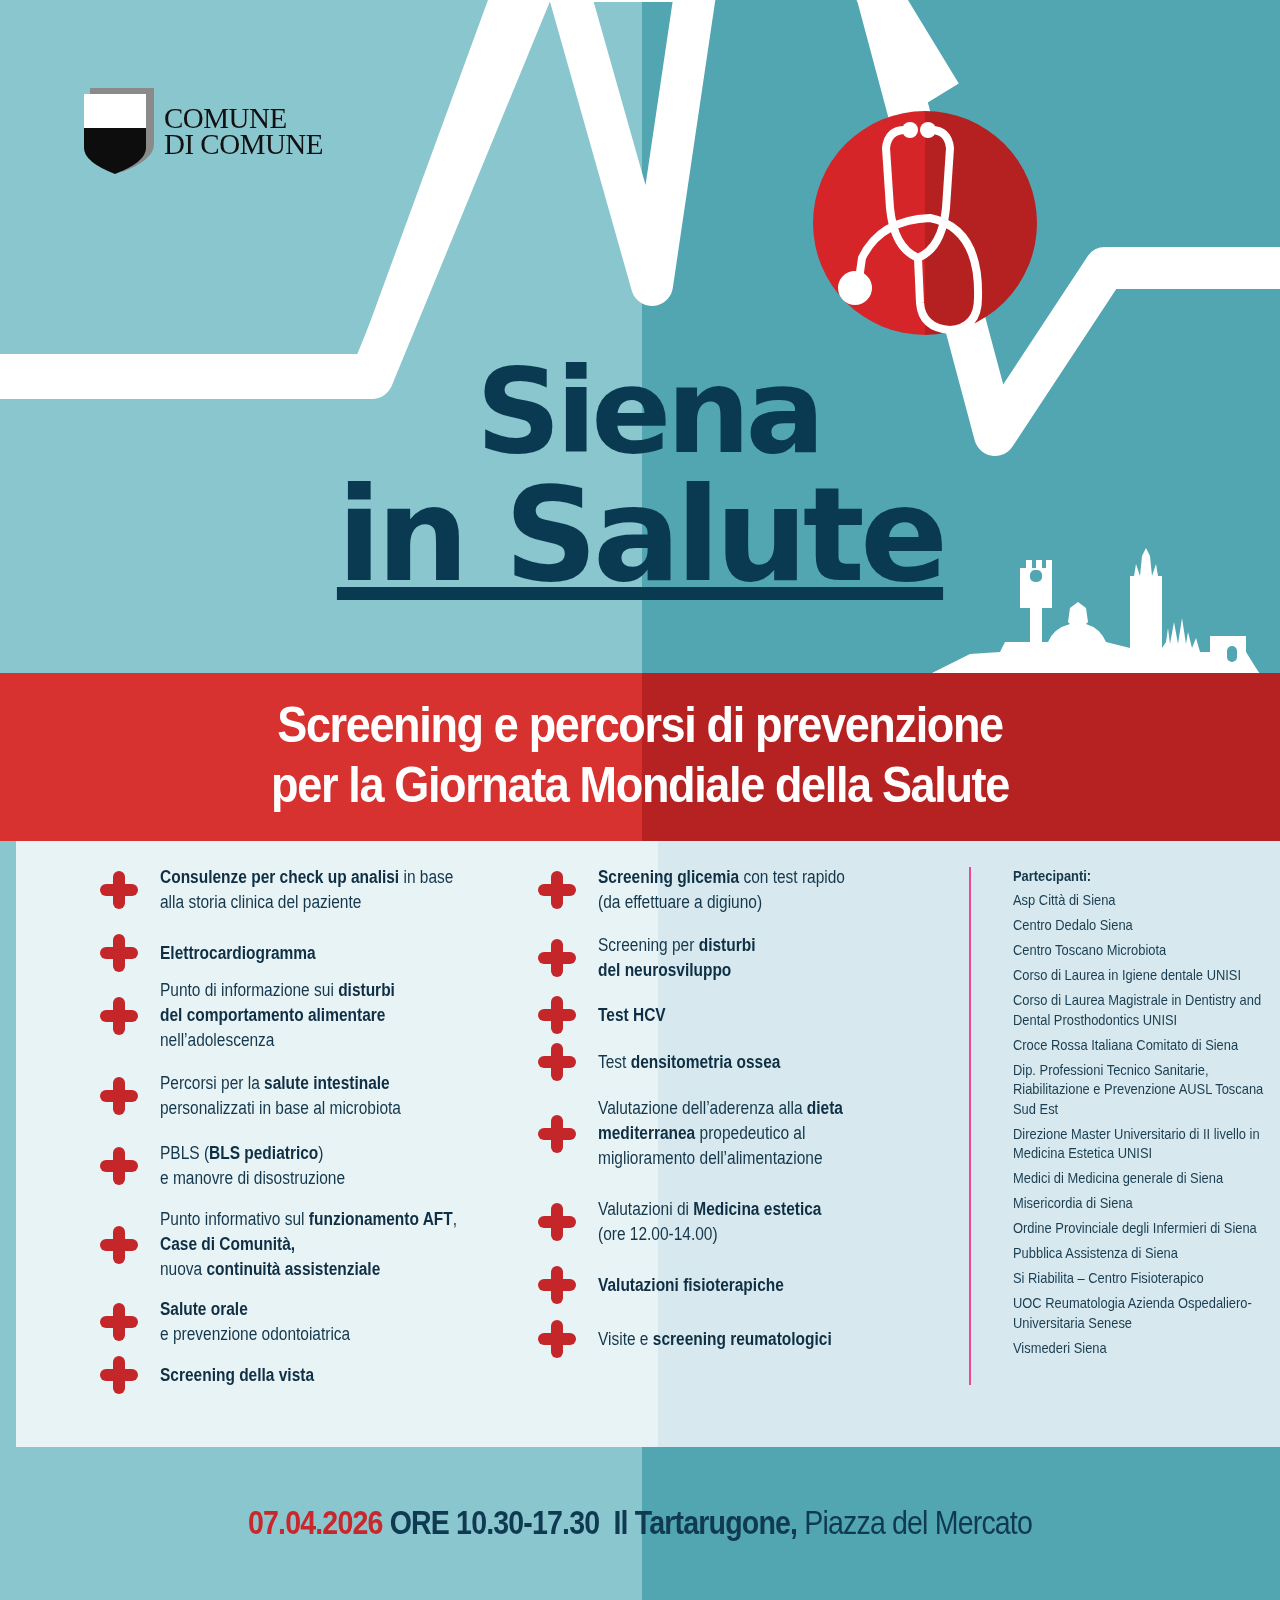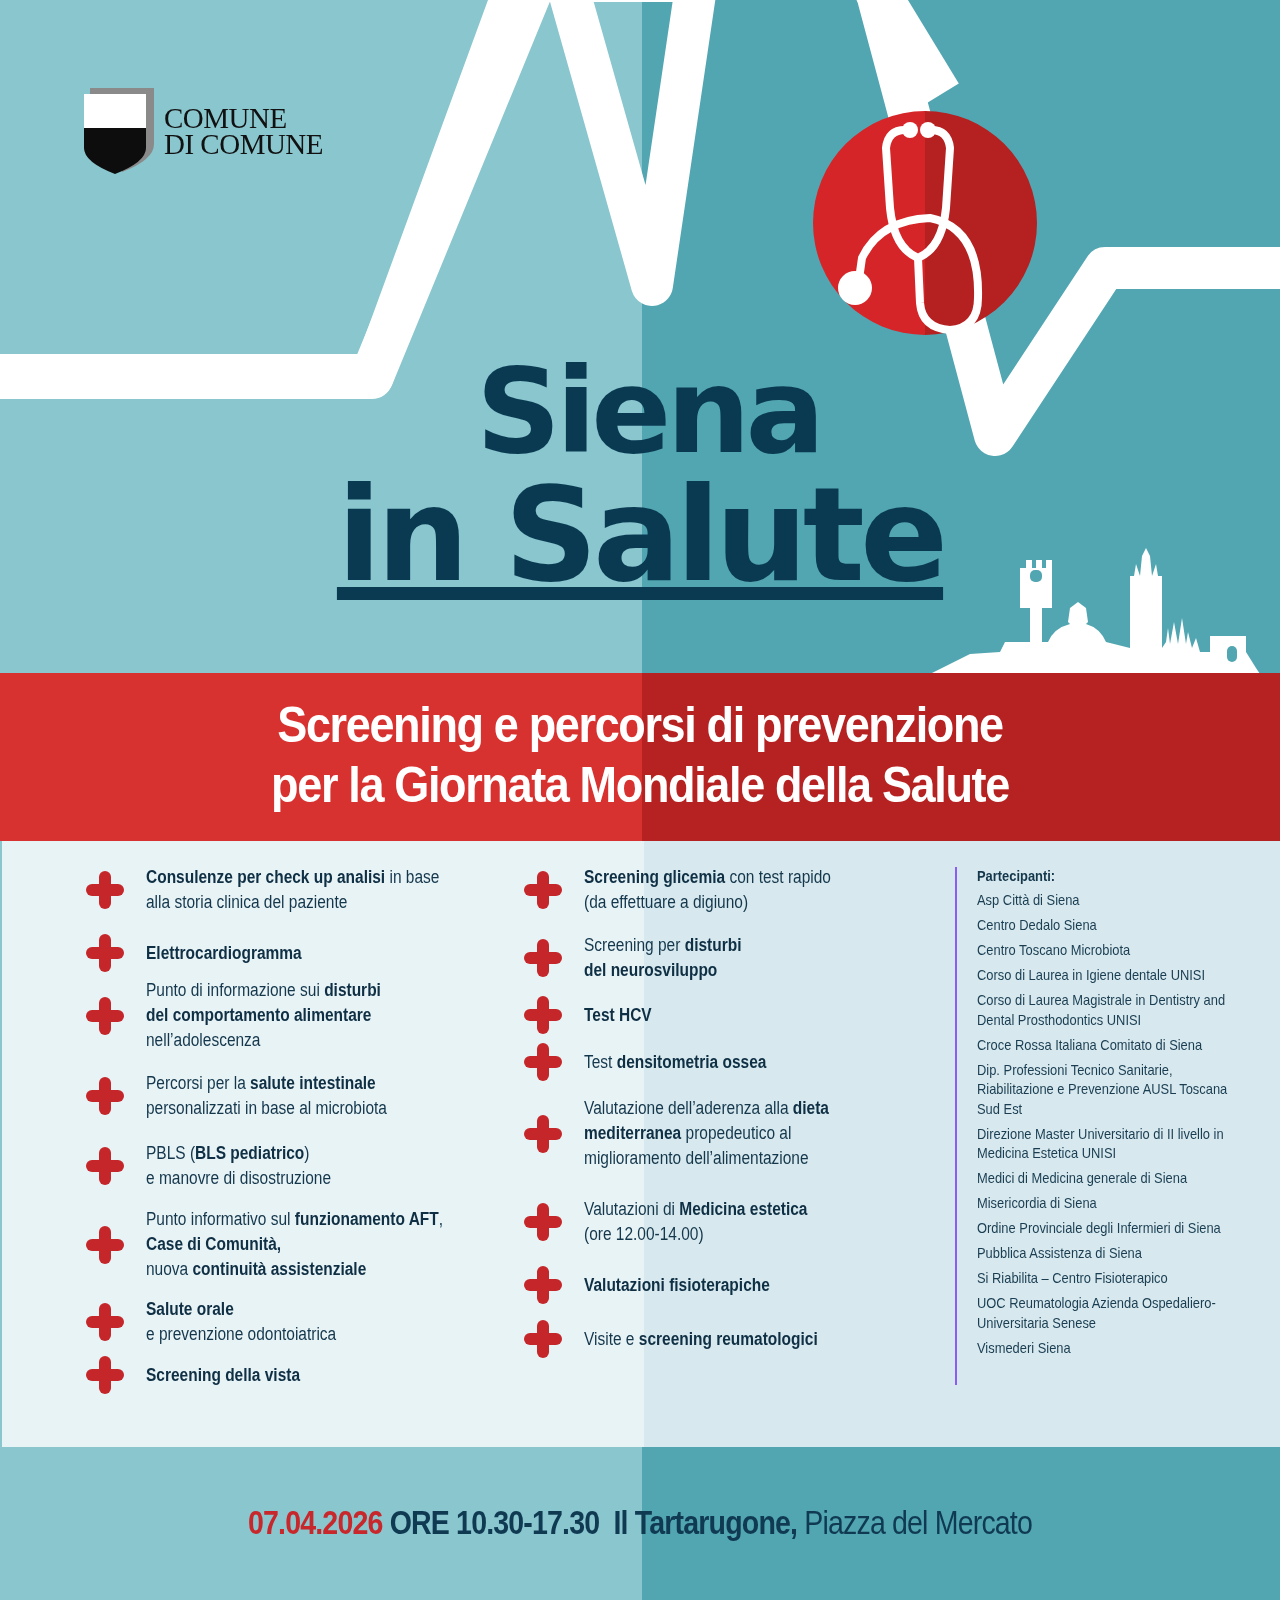--- a/index.html
+++ b/index.html
@@ -35,38 +35,38 @@
   
   .skyline { position: absolute; left: 930px; top: 548px; width: 330px; height: 126px; }
 
   
   .banner { position: absolute; left: 0; top: 673px; width: 1020px; height: 168px; }
   .banner-left  { position: absolute; left: 0; top: 0; width: 642px; height: 168px; background: #d83230; }
   .banner-right { position: absolute; left: 642px; top: 0; width: 638px; height: 168px; background: #b52221; }
   .banner-text { position: absolute; left: 0; top: 22px; width: 1280px; text-align: center; color: #fff; font-family: "Liberation Sans", sans-serif; font-weight: bold; font-size: 50px; line-height: 60px; letter-spacing: -1.5px; transform: scaleX(0.9); transform-origin: center; }
 
   
-  .content { position: absolute; left: 2px; top: 841px; width: 1184px; height: 606px; }
+  .content { position: absolute; left: 16px; top: 841px; width: 1184px; height: 606px; }
   .content-left  { position: absolute; left: 0; top: 0; width: 642px; height: 606px; background: #e8f3f6; }
   .content-right { position: absolute; left: 642px; top: 0; width: 638px; height: 606px; background: #d7e9ee; }
 
   .col { position: absolute; top: 0; }
   .col-1 { left: 84px; width: 420px; }
   .col-2 { left: 522px; width: 360px; }
 
   .item { position: absolute; left: 0; display: flex; align-items: center; }
   .cross { width: 38px; height: 38px; position: relative; flex-shrink: 0; }
   .cross::before, .cross::after { content: ""; position: absolute; background: #c4262a; border-radius: 7px; }
   .cross::before { left: 13px; top: 0; width: 12px; height: 38px; }
   .cross::after  { left: 0; top: 13px; width: 38px; height: 12px; }
   .item-text { margin-left: 22px; font-family: "Liberation Sans", sans-serif; font-size: 18px; line-height: 25px; color: #14374c; transform: scaleX(0.86); transform-origin: left center; white-space: nowrap; }
   .item-text b { font-weight: bold; color: #0f2f44; }
 
   
-  .participants { position: absolute; left: 953px; top: 26px; width: 290px; height: 518px; border-left: 2px solid #8b5cf6; padding-left: 20px; }
+  .participants { position: absolute; left: 953px; top: 26px; width: 290px; height: 518px; border-left: 2px solid #ec4899; padding-left: 42px; }
   .participants h3 { font-family: "Liberation Sans", sans-serif; font-size: 15px; font-weight: bold; color: #14374c; line-height: 18px; margin-bottom: 5px; transform: scaleX(0.86); transform-origin: left center; }
   .p-item { font-family: "Liberation Sans", sans-serif; font-size: 15px; line-height: 19.5px; color: #1a3d52; margin-bottom: 5.5px; transform: scaleX(0.86); transform-origin: left center; width: 316px; }
 
   
   .footer-text { position: absolute; left: 0; top: 1500px; width: 1280px; text-align: center; font-family: "Liberation Sans", sans-serif; font-size: 34px; line-height: 44px; color: #0f3a52; letter-spacing: -1px; transform: scaleX(0.84); transform-origin: center; white-space: nowrap; }
   .footer-date { color: #c8272b; font-weight: bold; }
   .footer-time { font-weight: bold; }
   .footer-venue { font-weight: bold; }
 </style>
 </head>

